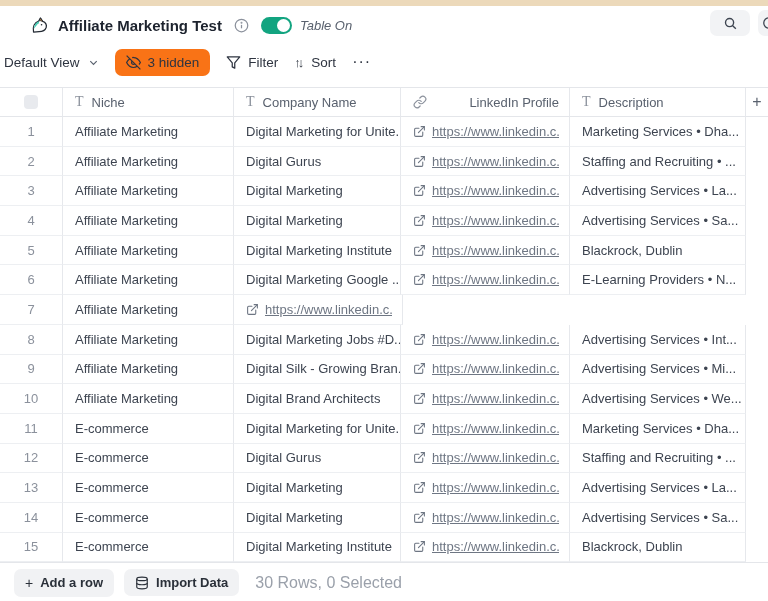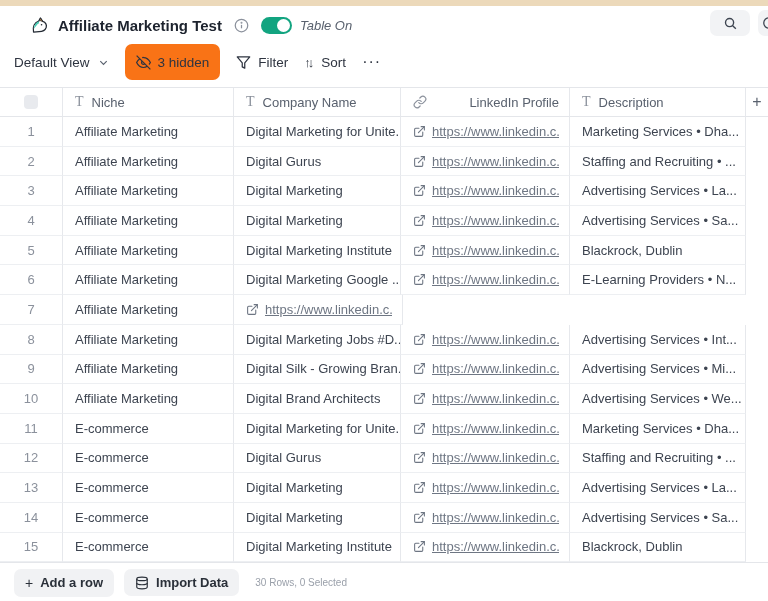--- a/index.html
+++ b/index.html
@@ -15,21 +15,21 @@
   .info-icon { width:15px; height:15px; color:#8b919c; margin-right:12px; }
   .toggle { width:31px; height:17px; border-radius:10px; background:#12a480; position:relative; flex:0 0 auto; cursor:pointer; }
   .toggle .knob { position:absolute; top:2px; right:2px; width:13px; height:13px; border-radius:50%; background:#fff; }
   .toggle-label { font-size:13px; color:#59616e; margin-left:8px;font-style:italic; }
   .titlebar-right { position:absolute; right:0; top:4px; display:flex; gap:8px; }
   .icon-btn { width:40px; height:26px; border-radius:7px; background:#f2f3f5; border:none;
     display:flex; align-items:center; justify-content:center; color:#3d4450; cursor:pointer; }
   .icon-btn.partial { width:36px; margin-right:-26px; justify-content:flex-start; padding-left:4px; }
 
   
-  .toolbar { height:36px; display:flex; padding:0 14px; gap:16px; }
+  .toolbar { height:36px; display:flex; align-items:center; padding:0 4px; gap:16px; }
   .tb-item { display:flex; align-items:center; gap:7px; font-size:13.5px; color:#2e3440; cursor:pointer; background:none; border:none; font-family:inherit; }
   .tb-pill { background:#f97316; border-radius:7px; padding:6px 11px; }
   .tb-icon { width:15px; height:15px; color:#2e3440; }
   .chevron { width:11px; height:11px; color:#59616e; margin-left:1px; }
   .sort-glyph { font-size:13px; letter-spacing:-3px; padding-right:3px; }
   .more-glyph { font-size:16px; letter-spacing:1px; color:#2e3440; }
 
   
   .table { margin-top:7px; border-top:1px solid #e4e6ea; }
   .tr { display:flex; height:29.7px; }
@@ -50,21 +50,21 @@
   .cell-link { font-size:13px; color:#6e7683; text-decoration:underline; overflow:hidden; white-space:nowrap; }
   .checkbox { width:14px; height:14px; border-radius:4px; background:#e8eaee; cursor:pointer; }
   .plus-head { font-size:16px; color:#59616e; cursor:pointer; }
 
   
   .footer { height:40px; border-top:1px solid #e4e6ea; display:flex; align-items:center; padding:0 14px; gap:10px; }
   .footer-btn { display:flex; align-items:center; gap:7px; background:#f1f2f4; border:none; border-radius:7px;
     padding:6px 11px; font-size:13px; font-weight:600; color:#2a3039; font-family:inherit; cursor:pointer; }
   .footer-btn .glyph { font-size:14px; font-weight:400; }
   .db-icon { width:14px; height:14px; }
-  .footer-status { font-size:10px; color:#9aa0aa; margin-left:6px; }
+  .footer-status { font-size:16px; color:#9aa0aa; margin-left:6px; }
 </style>
 </head>
 <body>
 
 <div class="top-strip"></div>
 
 <div class="titlebar">
   <svg class="logo" viewBox="0 0 24 24">
     <path d="M4.5 20.5 C3 14 5.5 8.5 11 6.5 L13.2 2.5 L16 6.8 C20 8 21.4 11.5 20.4 14.5 C19.2 17.8 15.8 19.8 11.5 19.8 Z" fill="#ffffff" stroke="#232a33" stroke-width="1.6" stroke-linejoin="round"></path>
     <path d="M13.2 2.5 L16 6.8 L12.2 5.6 Z" fill="#f0a24b" stroke="#232a33" stroke-width="1"></path>

